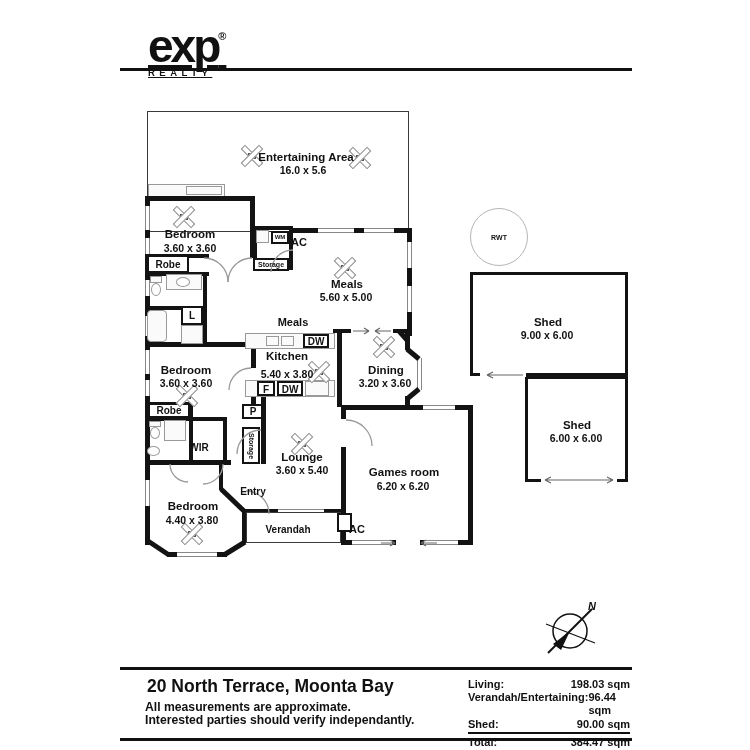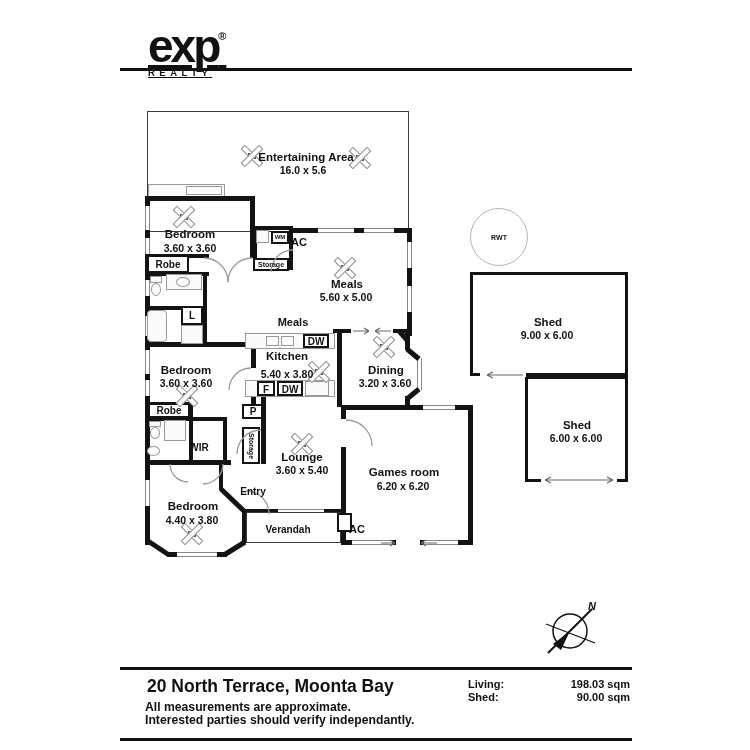--- a/index.html
+++ b/index.html
@@ -274,19 +274,27 @@
   <div class="rule" style="left:120px;top:667px;width:512px;"></div>
   <div class="addr" style="left:147px;top:676px;">20 North Terrace, Moonta Bay</div>
   <div class="disc" style="left:145px;top:700px;">All measurements are approximate.</div>
   <div class="disc" style="left:145px;top:713px;">Interested parties should verify independantly.</div>
   <div class="areas">
     <div class="arow">
       <span>Living:</span>
       <span>198.03 sqm</span>
     </div>
     <div class="arow">
+      <span>Verandah/Entertaining:</span>
+      <span>96.44 sqm</span>
+    </div>
+    <div class="arow">
       <span>Shed:</span>
       <span>90.00 sqm</span>
     </div>
+    <div class="arow total">
+      <span>Total:</span>
+      <span>384.47 sqm</span>
+    </div>
   </div>
   <div class="rule" style="left:120px;top:738px;width:512px;"></div>
 
 </div>
 
 </body></html>

